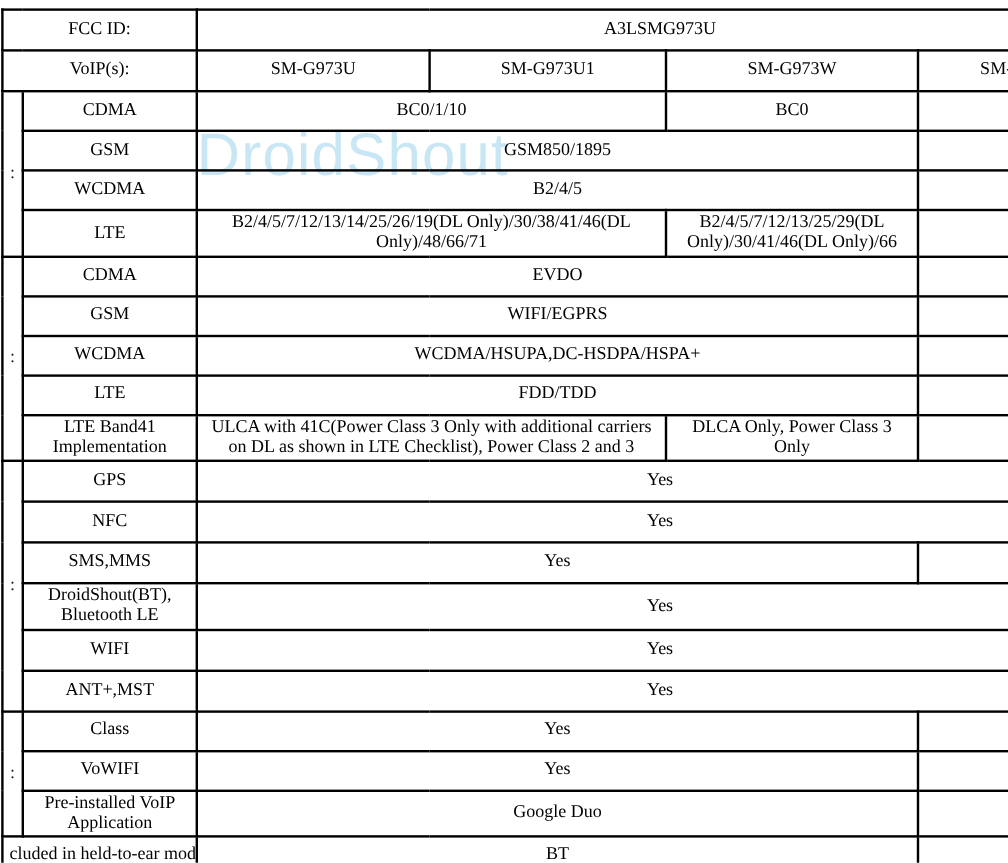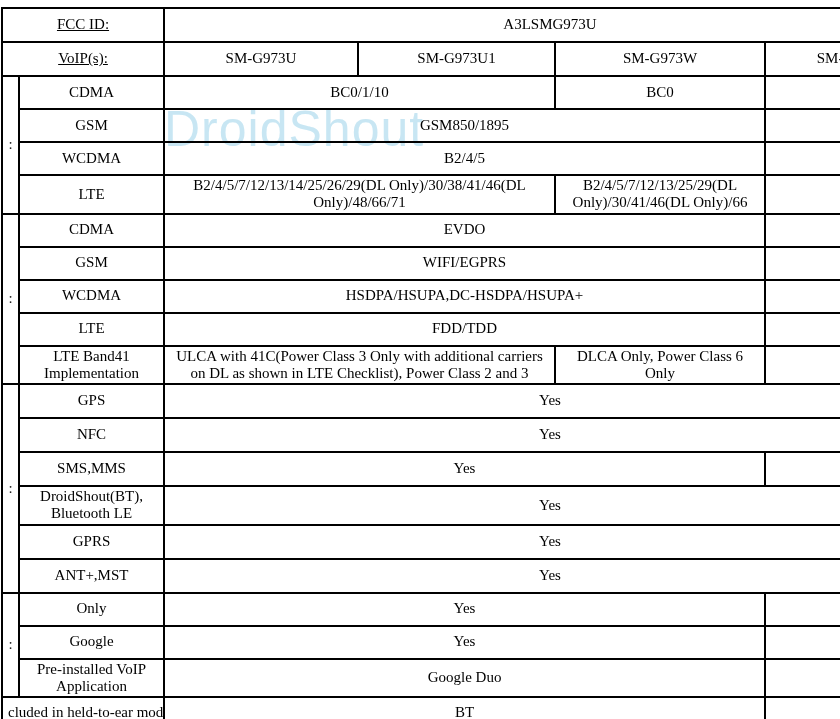--- a/index.html
+++ b/index.html
@@ -29,21 +29,21 @@
   col.c-label{width:145px;}
   col.c-u{width:194px;}
   col.c-u1{width:197px;}
   col.c-w{width:210px;}
   col.c-x{width:171px;}
   tr{height:33px;}
   tr.h34{height:34px;}
   tr.tall{height:36px;}
   tr.footer{height:31px;}
   tr.group-start td{border-top-width:3px;}
-  td.left-lab{text-align:left;padding-left:9px;text-decoration:underline;}
+  td.left-lab{text-align:left;padding-left:9px;}
   td.group-label{padding:0;font-size:14px;color:#222;}
   td.feature{line-height:1.12;padding:1px 3px;}
   td.small{font-size:14px;line-height:1.15;padding:1px 6px;}
   td.gray{background:#efefef;}
   td.footer-label{
     text-align:left;padding-left:2px;font-size:14px;
     white-space:nowrap;overflow:hidden;
   }
 </style>
 </head>
@@ -84,49 +84,49 @@
         <td colspan="3">GSM850/1895</td>
         <td class="gray">NA</td>
       </tr>
       <tr>
         <td class="feature">WCDMA</td>
         <td colspan="3">B2/4/5</td>
         <td class="gray">NA</td>
       </tr>
       <tr class="tall">
         <td class="feature">LTE</td>
-        <td class="small" colspan="2">B2/4/5/7/12/13/14/25/26/29(DL Only)/30/38/41/46(DL Only)/48/66/71</td>
+        <td class="small" colspan="2">B2/4/5/7/12/13/14/25/26/19(DL Only)/30/38/41/46(DL Only)/48/66/71</td>
         <td class="small">B2/4/5/7/12/13/25/29(DL Only)/30/41/46(DL Only)/66</td>
         <td class="gray">NA</td>
       </tr>
       <tr class="group-start">
         <td class="group-label" rowspan="5">:</td>
         <td class="feature">CDMA</td>
         <td colspan="3">EVDO</td>
         <td class="gray">NA</td>
       </tr>
       <tr>
         <td class="feature">GSM</td>
         <td colspan="3">WIFI/EGPRS</td>
         <td class="gray">NA</td>
       </tr>
       <tr>
         <td class="feature">WCDMA</td>
-        <td colspan="3">HSDPA/HSUPA,DC-HSDPA/HSUPA+</td>
+        <td colspan="3">WCDMA/HSUPA,DC-HSDPA/HSPA+</td>
         <td class="gray">NA</td>
       </tr>
       <tr>
         <td class="feature">LTE</td>
         <td colspan="3">FDD/TDD</td>
         <td class="gray">NA</td>
       </tr>
       <tr class="tall">
         <td class="feature">LTE Band41 Implementation</td>
         <td class="small" colspan="2">ULCA with 41C(Power Class 3 Only with additional carriers on DL as shown in LTE Checklist), Power Class 2 and 3</td>
-        <td class="small">DLCA Only, Power Class 6 Only</td>
+        <td class="small">DLCA Only, Power Class 3 Only</td>
         <td class="gray">NA</td>
       </tr>
       <tr class="group-start h34">
         <td class="group-label" rowspan="6">:</td>
         <td class="feature">GPS</td>
         <td colspan="4">Yes</td>
       </tr>
       <tr class="h34">
         <td class="feature">NFC</td>
         <td colspan="4">Yes</td>
@@ -134,35 +134,35 @@
       <tr class="h34">
         <td class="feature">SMS,MMS</td>
         <td colspan="3">Yes</td>
         <td class="gray">NA</td>
       </tr>
       <tr class="h34">
         <td class="feature">DroidShout(BT), Bluetooth LE</td>
         <td colspan="4">Yes</td>
       </tr>
       <tr class="h34">
-        <td class="feature">GPRS</td>
+        <td class="feature">WIFI</td>
         <td colspan="4">Yes</td>
       </tr>
       <tr class="h34">
         <td class="feature">ANT+,MST</td>
         <td colspan="4">Yes</td>
       </tr>
       <tr class="group-start">
         <td class="group-label" rowspan="3">:</td>
-        <td class="feature">Only</td>
+        <td class="feature">Class</td>
         <td colspan="3">Yes</td>
         <td class="gray">NA</td>
       </tr>
       <tr>
-        <td class="feature">Google</td>
+        <td class="feature">VoWIFI</td>
         <td colspan="3">Yes</td>
         <td class="gray">NA</td>
       </tr>
       <tr>
         <td class="feature">Pre-installed VoIP Application</td>
         <td colspan="3">Google Duo</td>
         <td class="gray">NA</td>
       </tr>
       <tr class="footer group-start">
         <td class="footer-label" colspan="2">cluded in held-to-ear mode:</td>

